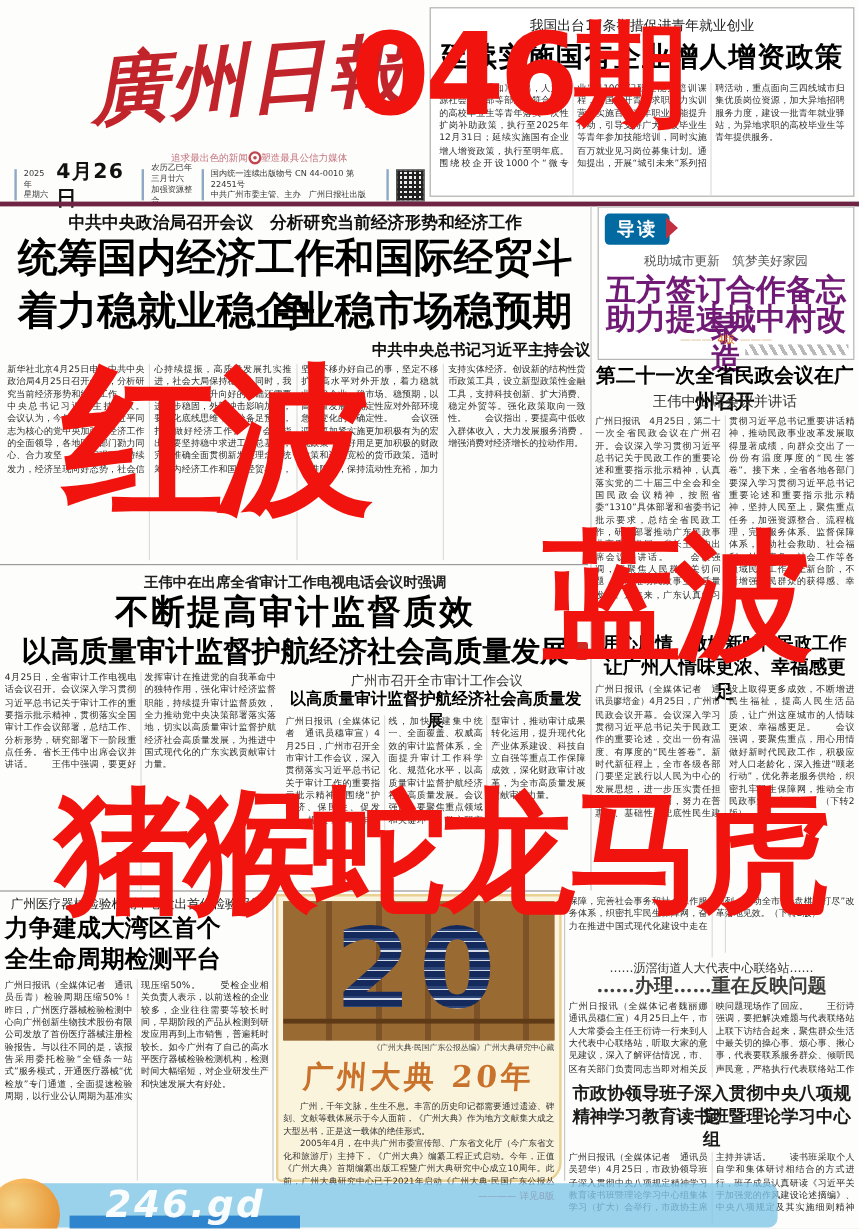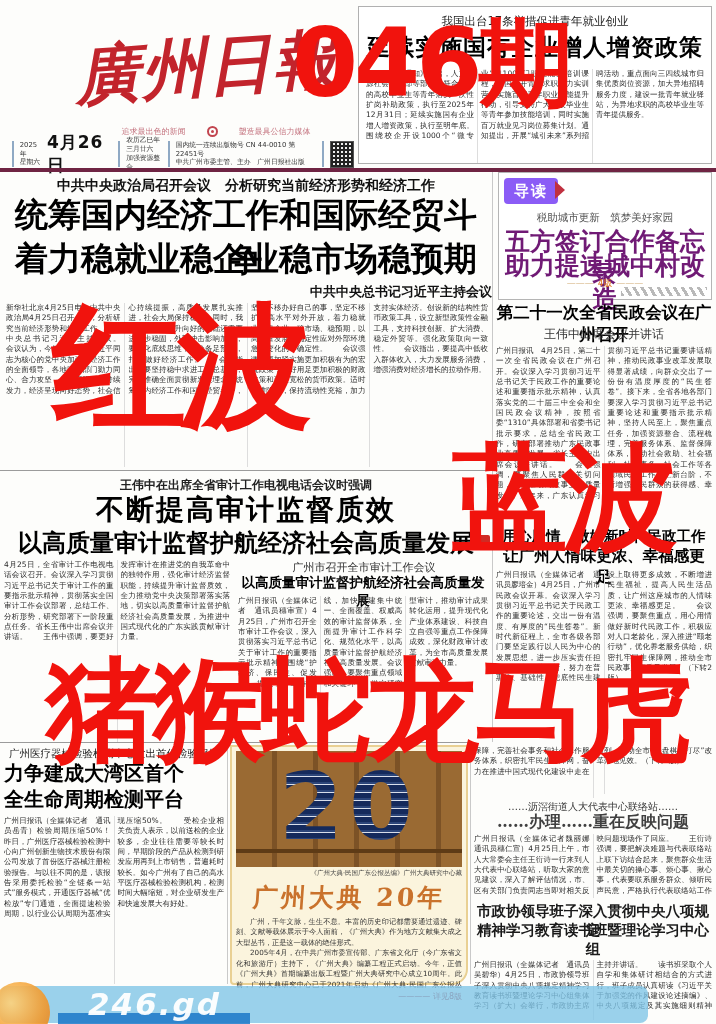--- a/index.html
+++ b/index.html
@@ -16,21 +16,21 @@
   .cols3 { column-count:3; column-gap:7px; column-rule:1px solid #ddd; }
   .cols4 { column-count:4; column-gap:8px; column-rule:1px solid #ddd; }
   .clip { overflow:hidden; }
 
   
   .brand { left:52px; top:8px; width:310px; height:118px;
     font-size:64px; font-weight:900; font-style:italic; color:#c2242c;
     font-family:"DejaVu Serif","Liberation Serif",serif;
     transform:rotate(-4deg); letter-spacing:2px; text-align:center; line-height:118px; }
   .slogan { left:78px; top:126px; width:276px; font-size:8px; color:#c4737f;
-    display:flex; align-items:center; justify-content:center; gap:21px; }
+    display:flex; align-items:center; justify-content:center; gap:0; }
   .slogan-logo { width:11px; height:11px; border:2px solid #c2454f; border-radius:50%;
     display:inline-block; position:relative; }
   .slogan-logo::after { content:""; position:absolute; left:2px; top:2px; width:3px; height:3px;
     background:#c2454f; border-radius:50%; }
   .datebar { left:6px; top:138px; width:348px; height:32px; display:flex; align-items:center; }
   .datebar .sep { width:2px; height:26px; background:#8fa9c4; margin:0 6px; }
   .tiny2 { font-size:6.8px; line-height:1.3; color:#333; }
   .bigdate { font-size:17px; font-weight:bold; color:#111; letter-spacing:1px; }
   .qr { width:27px; height:27px; border:1px solid #555;
     background-image:repeating-linear-gradient(0deg,#222 0 2px,transparent 2px 4px),
@@ -53,21 +53,21 @@
     font-weight:900; letter-spacing:0px; color:#000; }
   .lead-h2 { left:0; top:237px; width:492px; text-align:center; font-size:33px;
     font-weight:900; color:#000; }
   .lead-sub { left:0; top:283px; width:492px; text-align:right; font-size:13px;
     font-weight:bold; color:#111; }
   .lead-body { left:6px; top:303px; width:482px; height:164px; }
 
   
   .guide-box { left:498px; top:172px; width:214px; height:128px; border:1px solid #b5b5b5;
     background:#fff; }
-  .guide-tag { position:absolute; left:5px; top:5px; width:54px; height:26px; background:#8b5cf6;
+  .guide-tag { position:absolute; left:5px; top:5px; width:54px; height:26px; background:#0369a1;
     color:#fff; font-size:15px; font-weight:bold; text-align:center; line-height:26px;
     border-radius:4px; letter-spacing:2px; }
   .guide-flag { position:absolute; left:56px; top:8px; width:0; height:0;
     border-left:10px solid #c03040; border-top:9px solid transparent; border-bottom:9px solid transparent; }
   .guide-kicker { position:absolute; left:0; top:38px; width:100%; text-align:center;
     font-size:10.5px; color:#555; }
   .guide-h { position:absolute; left:0; width:100%; text-align:center; font-size:25px;
     font-weight:900; color:#701a75; }
   .guide-ref { position:absolute; left:0; top:104px; width:100%; text-align:center;
     font-size:9px; color:#e0761f; }

